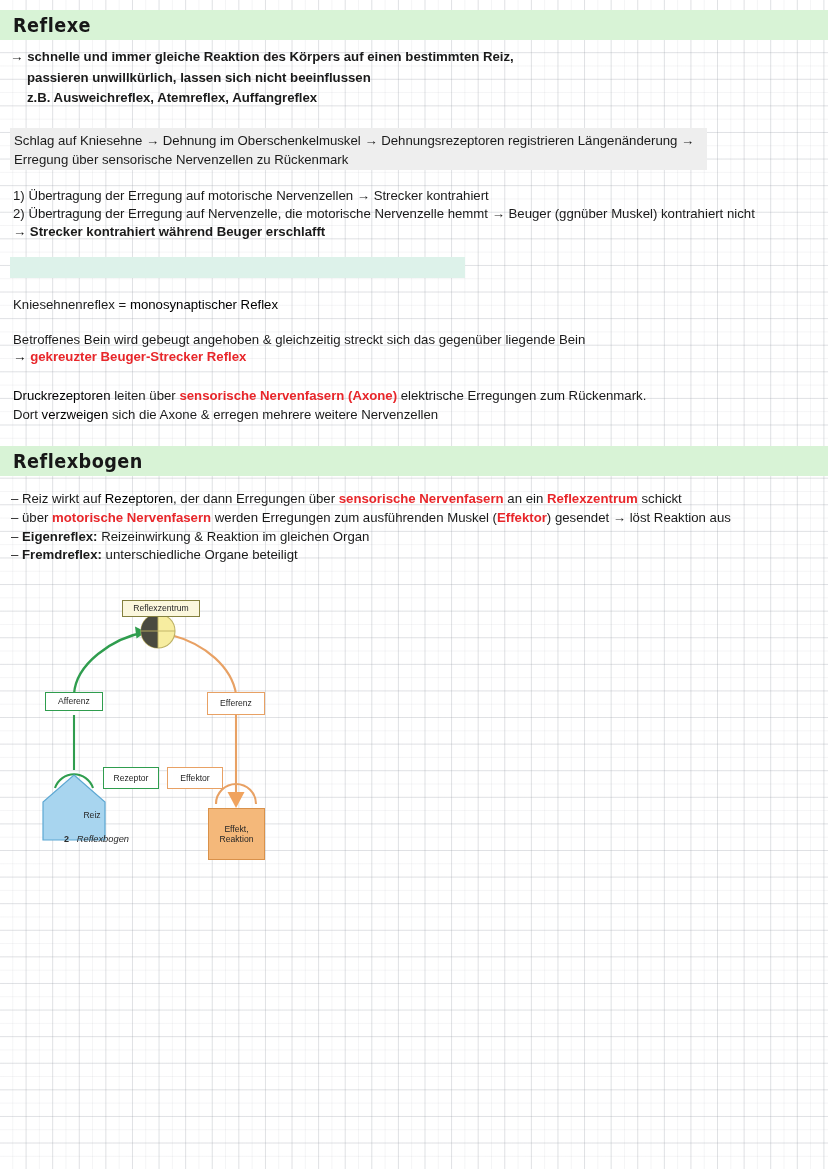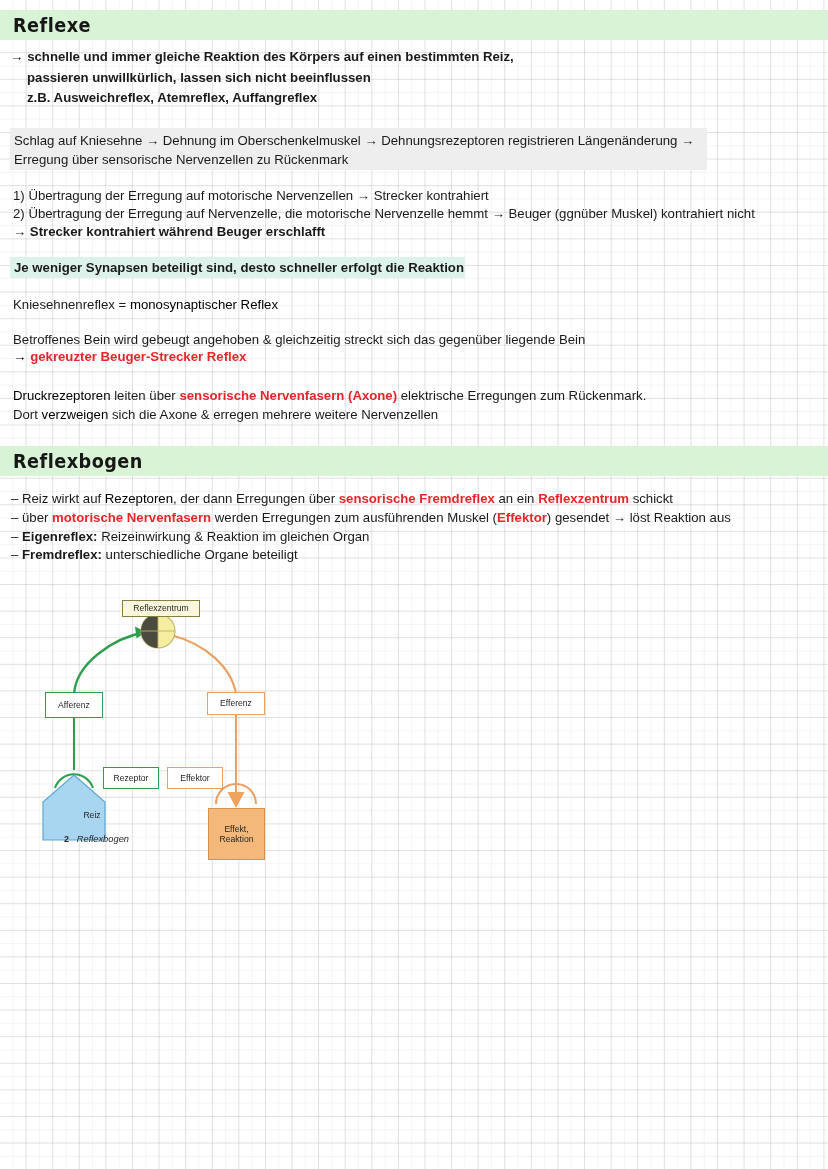--- a/index.html
+++ b/index.html
@@ -158,21 +158,20 @@
 
   <div class="hl-gray" style="left:10px; top:128px; width:697px; height:42px;"></div>
   <div class="tb" style="left:14px; top:131px;">Schlag auf Kniesehne → Dehnung im Oberschenkelmuskel → Dehnungsrezeptoren registrieren Längenänderung →</div>
   <div class="tb" style="left:14px; top:150px;">Erregung über sensorische Nervenzellen zu Rückenmark</div>
 
   <div class="tb" style="left:13px; top:186px;">1) Übertragung der Erregung auf motorische Nervenzellen → Strecker kontrahiert</div>
   <div class="tb" style="left:13px; top:204px;">2) Übertragung der Erregung auf Nervenzelle, die motorische Nervenzelle hemmt → Beuger (ggnüber Muskel) kontrahiert nicht</div>
   <div class="tb b" style="left:13px; top:222px;">→ Strecker kontrahiert während Beuger erschlafft</div>
 
   <div class="hl-mint" style="left:10px; top:257px; width:455px; height:21px;"></div>
-  <div class="tb b" style="left:14px; top:258px;">Je weniger Synapsen beteiligt sind, desto schneller erfolgt die Reaktion</div>
 
   <div class="tb" style="left:13px; top:295px;">
     <span>Kniesehnenreflex = </span><span class="red">monosynaptischer Reflex</span>
   </div>
 
   <div class="tb" style="left:13px; top:330px;">Betroffenes Bein wird gebeugt angehoben &amp; gleichzeitig streckt sich das gegenüber liegende Bein</div>
   <div class="tb" style="left:13px; top:347px;">
     <span class="red arrow">→</span>
     <span class="red b">gekreuzter Beuger-Strecker Reflex</span>
   </div>
@@ -182,21 +181,21 @@
   </div>
   <div class="tb" style="left:13px; top:405px;">
     <span>Dort </span><span class="red">verzweigen</span><span> sich die Axone &amp; erregen mehrere weitere Nervenzellen</span>
   </div>
 
   <div class="heading-band" style="top:446px; height:30px;">
     <span class="heading-text">Reflexbogen</span>
   </div>
 
   <div class="tb" style="left:11px; top:489px;">
-    <span>–</span><span> Reiz wirkt auf </span><span class="red">Rezeptoren</span><span>, der dann Erregungen über </span><span class="red b">sensorische Fremdreflex</span><span> an ein </span><span class="red b">Reflexzentrum</span><span> schickt</span>
+    <span>–</span><span> Reiz wirkt auf </span><span class="red">Rezeptoren</span><span>, der dann Erregungen über </span><span class="red b">sensorische Nervenfasern</span><span> an ein </span><span class="red b">Reflexzentrum</span><span> schickt</span>
   </div>
 
   <div class="tb" style="left:11px; top:508px;">
     <span>–</span><span> über </span><span class="red b">motorische Nervenfasern</span><span> werden Erregungen zum ausführenden Muskel (</span><span class="red b">Effektor</span><span>) gesendet  → löst Reaktion aus</span>
   </div>
 
   <div class="tb" style="left:11px; top:527px;">
     <span>–</span><span class="b"> Eigenreflex:</span><span> Reizeinwirkung &amp; Reaktion im gleichen Organ</span>
   </div>
 
@@ -228,21 +227,21 @@
       <path d="M 128 41 L 128 24 A 17 17 0 0 0 111 41 Z" fill="#4a4a3f"></path>
       <path d="M 128 41 L 111 41 A 17 17 0 0 0 128 58 Z" fill="#4a4a3f"></path>
       <line x1="128" y1="24" x2="128" y2="58" stroke="#bdb163" stroke-width="0.9"></line>
       <line x1="111" y1="41" x2="145" y2="41" stroke="#bdb163" stroke-width="0.9"></line>
     </svg>
 
     <div class="dg-box box-reflexzentrum" style="left:92px; top:10px; width:78px; height:17px;">
       <span>Reflexzentrum</span>
     </div>
 
-    <div class="dg-box box-green" style="left:15px; top:102px; width:58px; height:26px;">
+    <div class="dg-box box-green" style="left:15px; top:102px; width:58px; height:19px;">
       <span>Afferenz</span>
     </div>
 
     <div class="dg-box box-orange" style="left:177px; top:102px; width:58px; height:23px;">
       <span>Efferenz</span>
     </div>
 
     <div class="dg-box box-green" style="left:73px; top:177px; width:56px; height:22px;">
       <span>Rezeptor</span>
     </div>

